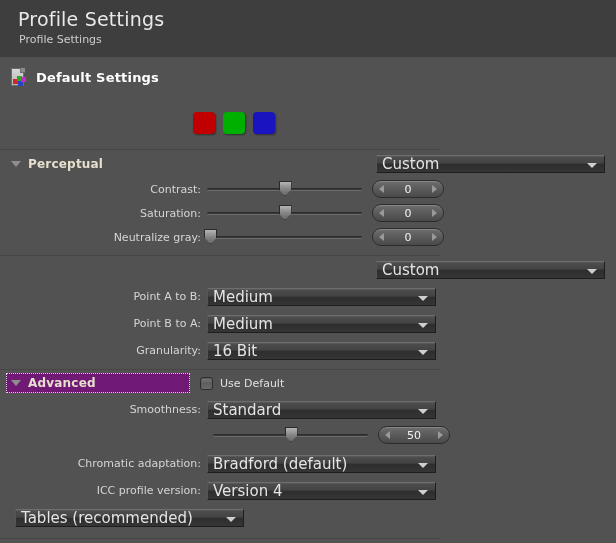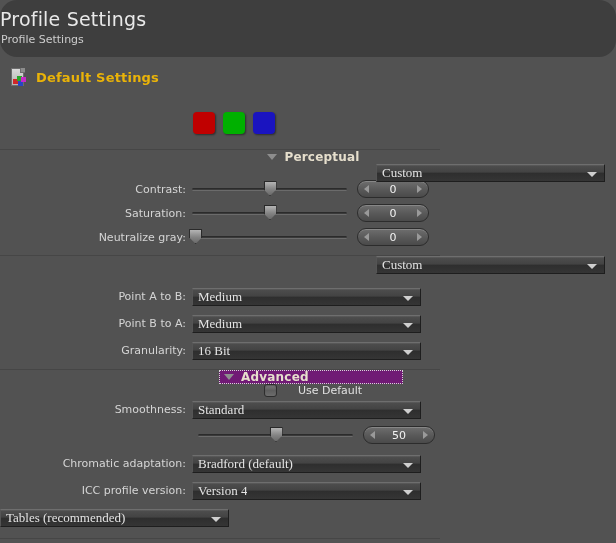--- a/index.html
+++ b/index.html
@@ -15,22 +15,21 @@
     font-family: "DejaVu Sans", "Liberation Sans", sans-serif;
     font-size: 11px;
     color: #d8d8d8;
     -webkit-font-smoothing: antialiased;
   }
 
   
   .titlebar {
     height: 57px;
     background: #3e3e3e;
-    padding: 6px 0 0 0;
-    border-radius: 17px;
+    padding: 6px 0 0 18px;
   }
   .titlebar h1 {
     font-size: 19px;
     font-weight: normal;
     color: #e9e9e9;
     letter-spacing: .2px;
     line-height: 26px;
   }
   .titlebar .subtitle {
     font-size: 11px;
@@ -43,21 +42,21 @@
   .page-head {
     height: 40px;
     display: flex;
     align-items: center;
     padding-left: 10px;
     gap: 9px;
   }
   .page-head .title {
     font-size: 13px;
     font-weight: bold;
-    color: #eab308;
+    color: #ffffff;
     letter-spacing: .2px;
   }
   .doc-icon {
     width: 17px;
     height: 19px;
     position: relative;
     flex: none;
   }
   .doc-icon .page {
     position: absolute;
@@ -103,28 +102,28 @@
     height: 1px;
     width: 440px;
     background: #6a6a6a;
     border-bottom: 1px solid #464646;
   }
 
   .row {
     height: 24px;
     display: flex;
     align-items: center;
+    margin-left: 15px;
   }
   .row.tall { height: 27px; }
 
   .sec-head-row {
     height: 27px;
     display: flex;
     align-items: center;
-    flex-direction: column;
   }
 
   .sec-head {
     display: flex;
     align-items: center;
     gap: 7px;
     padding-left: 11px;
     height: 20px;
   }
   .sec-head.focused {
@@ -170,24 +169,23 @@
     border-top-color: #6e6e6e;
     border-left-color: #555;
     position: relative;
     display: flex;
     align-items: center;
     box-shadow: inset 0 1px 0 rgba(255,255,255,.06);
   }
   .combo .val {
     padding-left: 5px;
     color: #e4e4e4;
-    font-size: 13px;
+    font-size: 15px;
     white-space: nowrap;
     overflow: hidden;
-    font-family: Liberation Serif, serif;
   }
   .combo .arrow {
     position: absolute;
     right: 7px; top: 7px;
     width: 0; height: 0;
     border-left: 5px solid transparent;
     border-right: 5px solid transparent;
     border-top: 5px solid #cfcfcf;
   }
 
@@ -246,21 +244,21 @@
     flex: 1;
     text-align: center;
     font-size: 11px;
     color: #f2f2f2;
   }
 
   
   .check-wrap {
     display: flex;
     align-items: center;
-    gap: 21px;
+    gap: 7px;
     margin-left: 10px;
   }
   .cbox {
     width: 13px;
     height: 13px;
     border-radius: 3px;
     background: linear-gradient(#7b7b7b, #5e5e5e 50%, #6c6c6c);
     border: 1px solid #2d2d2d;
     flex: none;
     box-shadow: inset 0 1px 1px rgba(0,0,0,.25);

